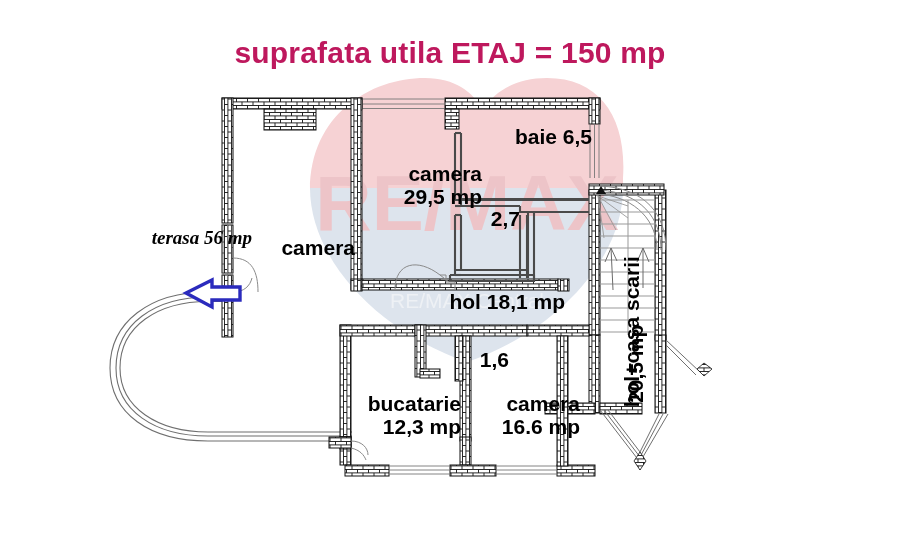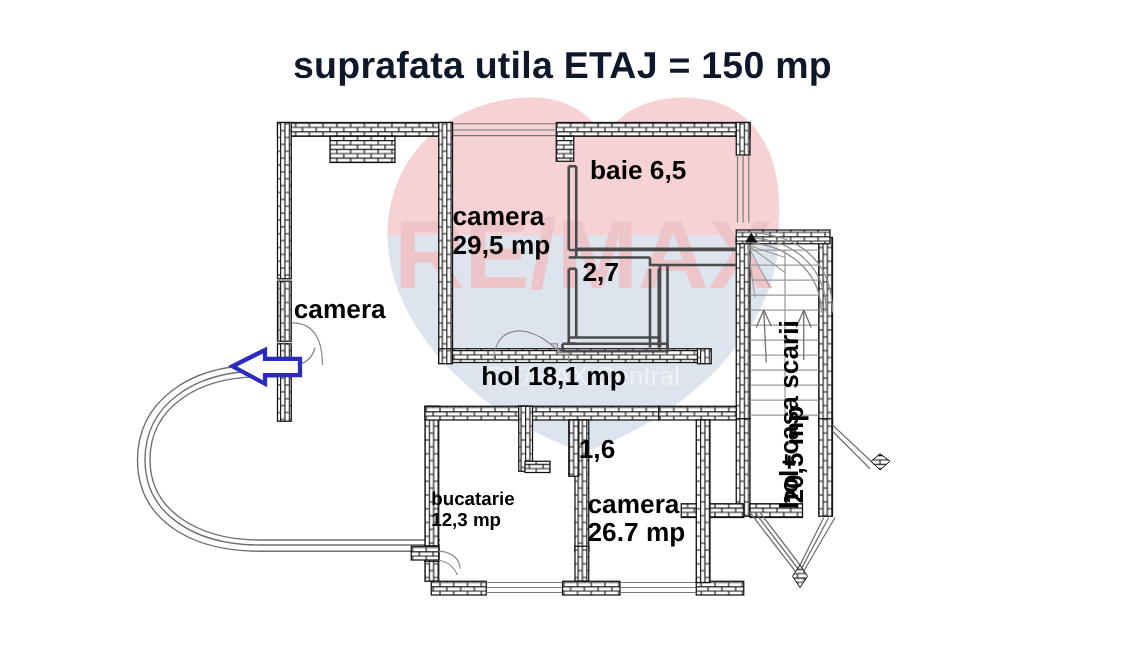--- a/index.html
+++ b/index.html
@@ -19,21 +19,21 @@
   
   #title {
     position: absolute;
     left: 0;
     top: 36px;
     width: 900px;
     text-align: center;
     font-family: "Liberation Sans", sans-serif;
     font-size: 30px;
     font-weight: bold;
-    color: #0f172a;
+    color: #be185d;
     letter-spacing: 0.2px;
     white-space: nowrap;
   }
 
   
   #watermark {
     position: absolute;
     left: 255px;
     top: 70px;
     width: 400px;
@@ -54,21 +54,21 @@
 
   
   .lbl {
     position: absolute;
     z-index: 6;
     font-family: "Liberation Sans", sans-serif;
     font-weight: bold;
     color: #000000;
     line-height: 1.12;
     white-space: nowrap;
-    text-align: left;
+    text-align: right;
   }
   .lbl.two {
     line-height: 1.1;
   }
   .vert {
     transform-origin: 50% 50%;
   }
   #lbl-terasa {
     font-family: "Liberation Serif", serif;
     font-style: italic;
@@ -292,20 +292,23 @@
       </g>
 
       <path d="M601,186 L606,194 L596,194 Z" fill="#111111"></path>
     </g>
 
     <g>
       <polygon points="186,293 212,280 212,287 240,287 240,300 212,300 212,307" fill="#ffffff" stroke="#2b2bbd" stroke-width="3.4" stroke-linejoin="miter"></polygon>
     </g>
   </svg>
 
+  <div class="lbl" id="lbl-terasa" style="left:52px; top:227px; width:200px;">
+    <span>terasa 56 mp</span>
+  </div>
 
   <div class="lbl two" style="left:235px; top:236px; width:120px; font-size:21px;">
     <div>camera</div>
   </div>
 
   <div class="lbl two" style="left:362px; top:162px; width:120px; font-size:21px;">
     <div>camera</div>
     <div>29,5 mp</div>
   </div>
 
@@ -319,28 +322,28 @@
 
 
   <div class="lbl" style="left:385px; top:290px; width:180px; font-size:21px;">
     <span>hol 18,1 mp</span>
   </div>
 
   <div class="lbl" style="left:418px; top:348px; width:46px; font-size:21px;padding-left:45px;">
     <span>1,6</span>
   </div>
 
-  <div class="lbl two" style="left:345px; top:392px; width:116px; font-size:15px;">
+  <div class="lbl two" style="left:345px; top:392px; width:116px; font-size:21px;">
     <div>bucatarie</div>
     <div>12,3 mp</div>
   </div>
 
   <div class="lbl two" style="left:470px; top:392px; width:110px; font-size:21px;">
     <div>camera</div>
-    <div>26.7 mp</div>
+    <div>16.6 mp</div>
   </div>
 
   <div class="lbl vert" style="left:517px; top:320px; width:230px; font-size:21px;
         transform: rotate(-90deg); text-align:center;">
     <span>hol+casa scarii</span>
   </div>
   <div class="lbl vert" style="left:546px; top:352px; width:180px; font-size:21px;
         transform: rotate(-90deg); text-align:center;">
     <span>20,5 mp</span>
   </div>

